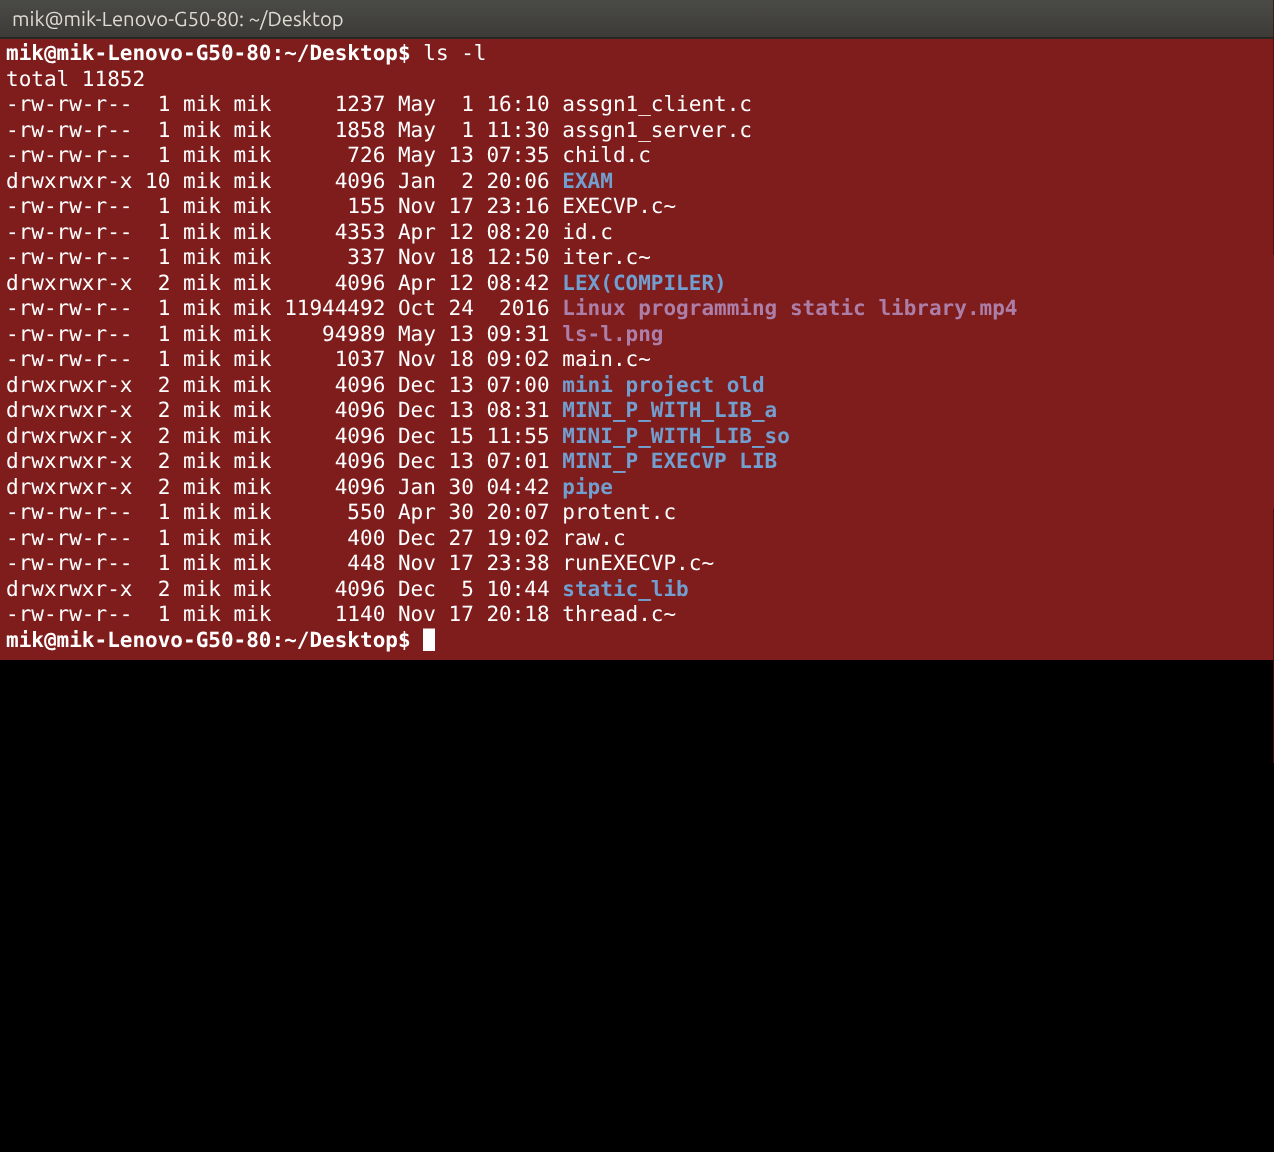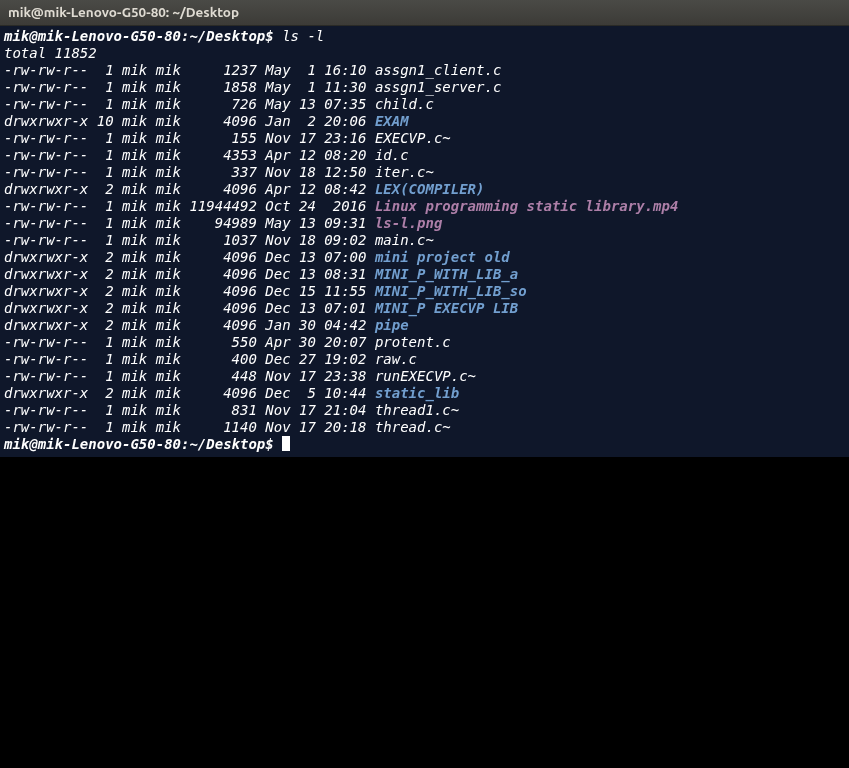--- a/index.html
+++ b/index.html
@@ -18,28 +18,27 @@
     }
     .titlebar {
       height: 26px;
       background: linear-gradient(to bottom, #4a4a46 0%, #3c3b37 100%);
       display: flex;
       align-items: center;
       padding-left: 8px;
       color: #dfdbd2;
       font-family: Ubuntu, "DejaVu Sans", sans-serif;
       font-size: 13.5px;
-      font-weight: bold;
+      font-weight: normal;
       border-bottom: 1px solid #2a2a26;
     }
     .term {
-      background: #0f172a;
+      background: #7f1d1d;
       color: #ffffff;
       padding: 2px 0 4px 4px;
-      font-style: italic;
     }
     .row {
       white-space: pre;
     }
     .prompt { color: #ffffff; font-weight: bold; }
     .cmd { color: #ffffff; }
     .total { color: #ffffff; }
     .perm  { color: #ffffff; }
     .reg   { color: #ffffff; margin-top: 16px; }
     .dir   { color: #729fcf; font-weight: bold; }
@@ -76,16 +75,15 @@
     <div class="row"><span class="perm">-rw-rw-r--  1 mik mik     1037 Nov 18 09:02 </span><span class="reg">main.c~</span></div>
     <div class="row"><span class="perm">drwxrwxr-x  2 mik mik     4096 Dec 13 07:00 </span><span class="dir">mini project old</span></div>
     <div class="row"><span class="perm">drwxrwxr-x  2 mik mik     4096 Dec 13 08:31 </span><span class="dir">MINI_P_WITH_LIB_a</span></div>
     <div class="row"><span class="perm">drwxrwxr-x  2 mik mik     4096 Dec 15 11:55 </span><span class="dir">MINI_P_WITH_LIB_so</span></div>
     <div class="row"><span class="perm">drwxrwxr-x  2 mik mik     4096 Dec 13 07:01 </span><span class="dir">MINI_P EXECVP LIB</span></div>
     <div class="row"><span class="perm">drwxrwxr-x  2 mik mik     4096 Jan 30 04:42 </span><span class="dir">pipe</span></div>
     <div class="row"><span class="perm">-rw-rw-r--  1 mik mik      550 Apr 30 20:07 </span><span class="reg">protent.c</span></div>
     <div class="row"><span class="perm">-rw-rw-r--  1 mik mik      400 Dec 27 19:02 </span><span class="reg">raw.c</span></div>
     <div class="row"><span class="perm">-rw-rw-r--  1 mik mik      448 Nov 17 23:38 </span><span class="reg">runEXECVP.c~</span></div>
     <div class="row"><span class="perm">drwxrwxr-x  2 mik mik     4096 Dec  5 10:44 </span><span class="dir">static_lib</span></div>
-    <div class="row"><span class="perm">-rw-rw-r--  1 mik mik      831 Nov 17 21:04 </span><span class="reg">thread1.c~</span></div>
     <div class="row"><span class="perm">-rw-rw-r--  1 mik mik     1140 Nov 17 20:18 </span><span class="reg">thread.c~</span></div>
     <div class="row"><span class="prompt">mik@mik-Lenovo-G50-80:~/Desktop$</span> <span class="cursor"></span></div>
   </div>
 
 </body></html>

